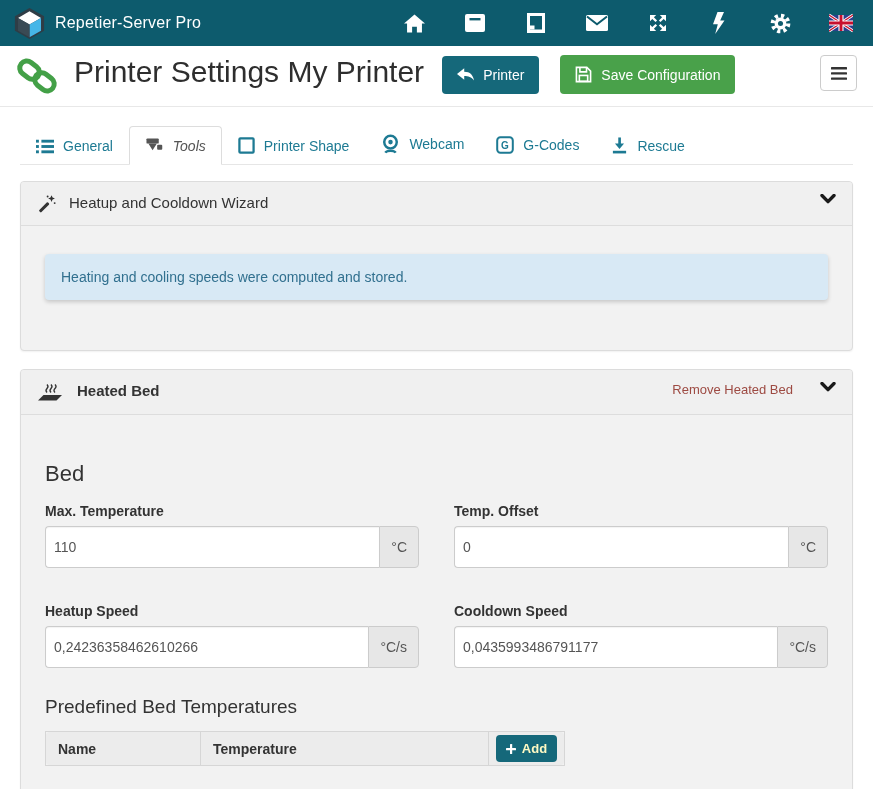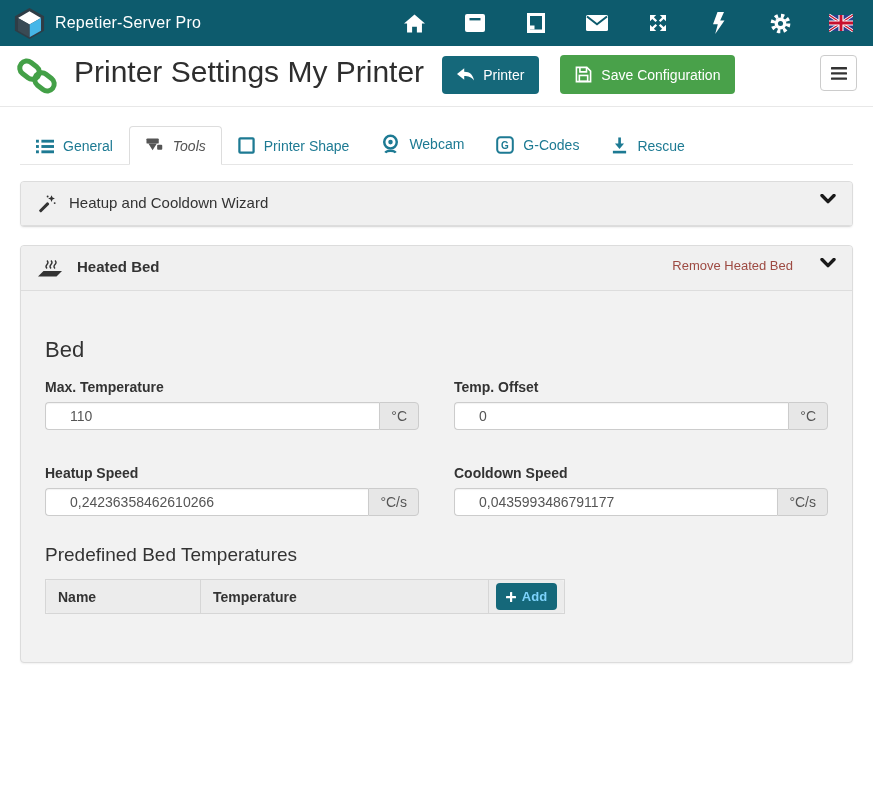--- a/index.html
+++ b/index.html
@@ -45,33 +45,33 @@
   .wizard-body { padding:28px 24px 50px 24px; }
   .alert-info { background:#d8e9f5; color:#31708f; font-size:14px; padding:15px 16px; border-radius:4px;
                 box-shadow:0 2px 4px rgba(0,0,0,.18); }
 
   .bed-body { padding:0 24px 48px 24px; }
   .section-title { font-size:22px; font-weight:500; color:#333; margin:46px 0 16px 0; }
 
   .field-grid { display:grid; grid-template-columns:1fr 1fr; column-gap:30px; row-gap:16px;gap:35px; }
   .field label { display:block; font-size:14px; font-weight:700; color:#333; margin-bottom:7px; }
   .input-group { display:flex; width:100%; }
-  .input-group input { flex:1; min-width:0; height:28px; padding:0 24px; font-size:14px; color:#555;
+  .input-group input { flex:1; min-width:0; height:42px; padding:0 8px; font-size:14px; color:#555;
         border:1px solid #ccc; border-right:none; border-radius:4px 0 0 4px; background:#fff;
         box-shadow:inset 0 1px 1px rgba(0,0,0,.05); font-family:"Liberation Sans", sans-serif; outline:none; }
   .addon { display:flex; align-items:center; padding:0 11px; background:#e7e7e7; border:1px solid #ccc;
            border-radius:0 4px 4px 0; color:#555; font-size:14px; }
 
   .table-title { font-size:19px; font-weight:500; color:#333; margin:28px 0 13px 0; }
   table.pre-temps { border-collapse:collapse; width:520px; background:#ececec;border-radius:7px; }
   table.pre-temps th { border:1px solid #d6d6d6; font-size:14px; font-weight:700; color:#333;
                        text-align:left; padding:8px 12px; }
   th.col-name { width:155px; }
   th.col-action { width:76px; padding:3px 6px !important; text-align:center !important; }
-  .btn-add { display:inline-flex; align-items:center; gap:6px; background:#15687a; color:#7dd3fc; border:none;
+  .btn-add { display:inline-flex; align-items:center; gap:6px; background:#15687a; color:#fef9c3; border:none;
              border-radius:4px; padding:6px 10px; font-size:13px; font-weight:700; cursor:pointer;
              font-family:"Liberation Sans", sans-serif; }
 </style>
 </head>
 <body>
 
 <nav class="navbar">
   <div class="brand">
     <svg width="31" height="31" viewBox="0 0 34 34">
       <polygon points="17,0 33,9 33,25 17,34 1,25 1,9" fill="#2f3d46"></polygon>
@@ -230,20 +230,23 @@
       <path d="M15.3 1.2 l1.1 2.5 2.5 1.1 -2.5 1.1 -1.1 2.5 -1.1-2.5 -2.5-1.1 2.5-1.1 Z" fill="#333"></path>
       <circle cx="11.2" cy="2.6" r="1" fill="#333"></circle>
         <circle cx="18.6" cy="9.6" r="1" fill="#333"></circle>
     </svg>
     <span class="panel-title">Heatup and Cooldown Wizard</span>
     <span class="chev chev-only">
       <svg width="16" height="10" viewBox="0 0 16 10">
           <path d="M2 1.5 L8 7.6 L14 1.5" fill="none" stroke="#1a1a1a" stroke-width="3.4" stroke-linecap="round" stroke-linejoin="round"></path>
         </svg>
     </span>
+  </div>
+  <div class="wizard-body">
+    <div class="alert-info">Heating and cooling speeds were computed and stored.</div>
   </div>
 </section>
 
 <section class="panel">
   <div class="panel-header">
     <svg width="27" height="20" viewBox="0 0 27 20">
       <polygon points="1,18.5 6.5,13 25,13 19.5,18.5" fill="#333"></polygon>
       <path d="M10 10.5 q-2-2 0-4 q2-2 0-4" fill="none" stroke="#333" stroke-width="1.4"></path>
       <path d="M14 10.5 q-2-2 0-4 q2-2 0-4" fill="none" stroke="#333" stroke-width="1.4"></path>
       <path d="M18 10.5 q-2-2 0-4 q2-2 0-4" fill="none" stroke="#333" stroke-width="1.4"></path>

